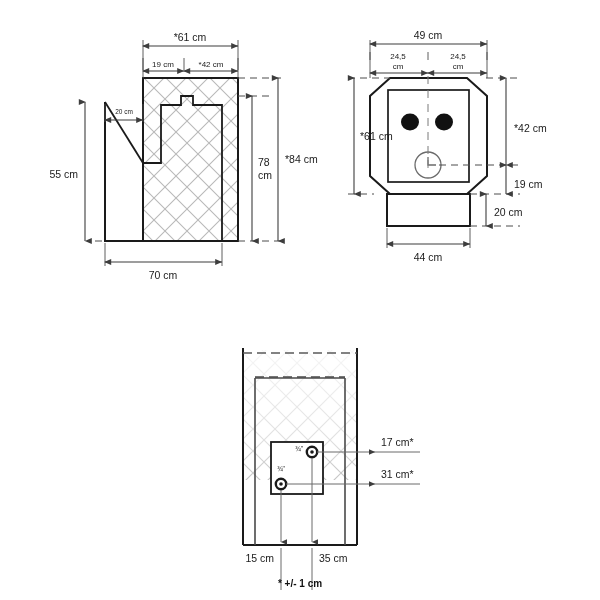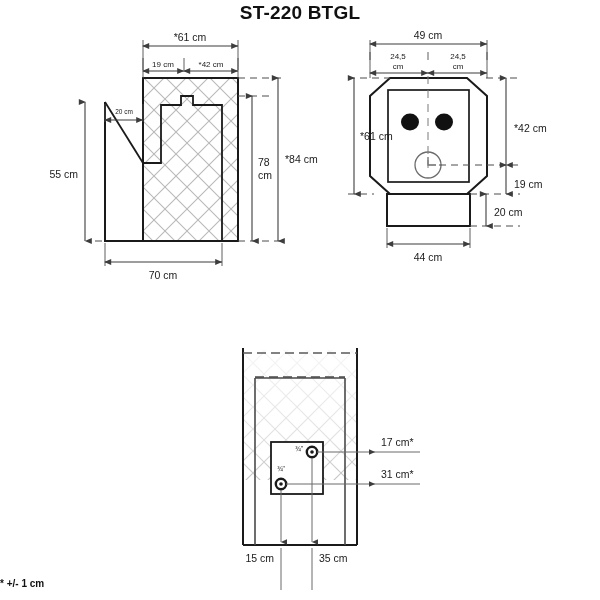--- a/index.html
+++ b/index.html
@@ -30,20 +30,21 @@
     font-size: 19px;
     font-weight: bold;
     letter-spacing: 0.2px;
     color: #111111;
   }
   #footnote {
     position: absolute;
     top: 578px;
     left: 0;
     width: 600px;
+    text-align: center;
     font-size: 10px;
     font-weight: bold;
     color: #111111;
   }
   svg.draw {
     position: absolute;
     left: 0;
     top: 0;
   }
   text.dim {
@@ -60,21 +61,20 @@
     font-family: "Liberation Sans", sans-serif;
     font-size: 6.5px;
     fill: #1a1a1a;
   }
 </style>
 </head>
 <body>
 
 <div id="page">
 
-  <div id="title">ST-220 BTGL</div>
 
   <svg class="draw" width="340" height="300" viewBox="0 0 340 300">
     <defs>
       <pattern id="hatchA" width="22" height="22" patternUnits="userSpaceOnUse">
         <path d="M -6 -6 L 28 28 M -6 28 L 28 -6" stroke="#b9b9b9" stroke-width="1.1" fill="none"></path>
       </pattern>
       <marker id="arrR" markerWidth="7" markerHeight="7" refX="6.2" refY="3.2" orient="auto">
         <path d="M0,0.4 L6.4,3.2 L0,6 z" fill="#3d3d3d"></path>
       </marker>
       <marker id="arrL" markerWidth="7" markerHeight="7" refX="0.8" refY="3.2" orient="auto">

